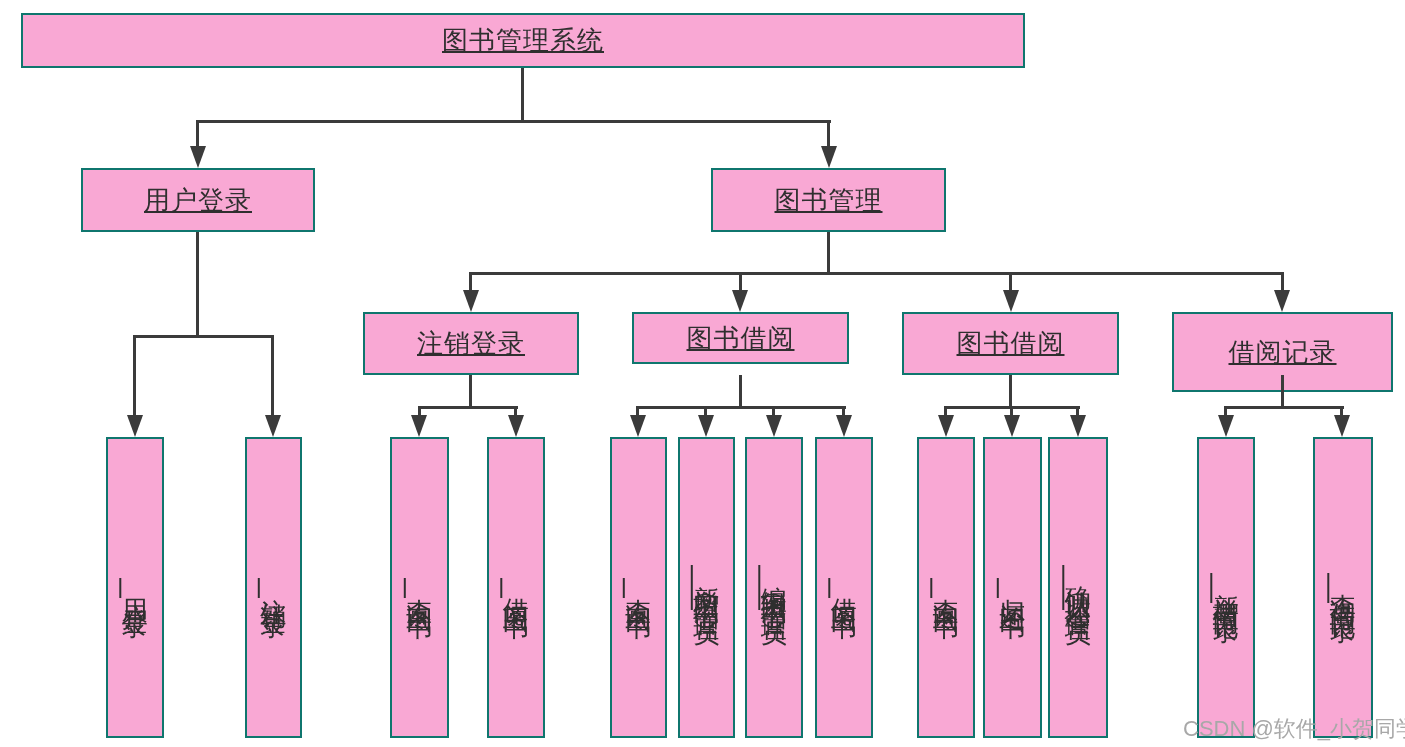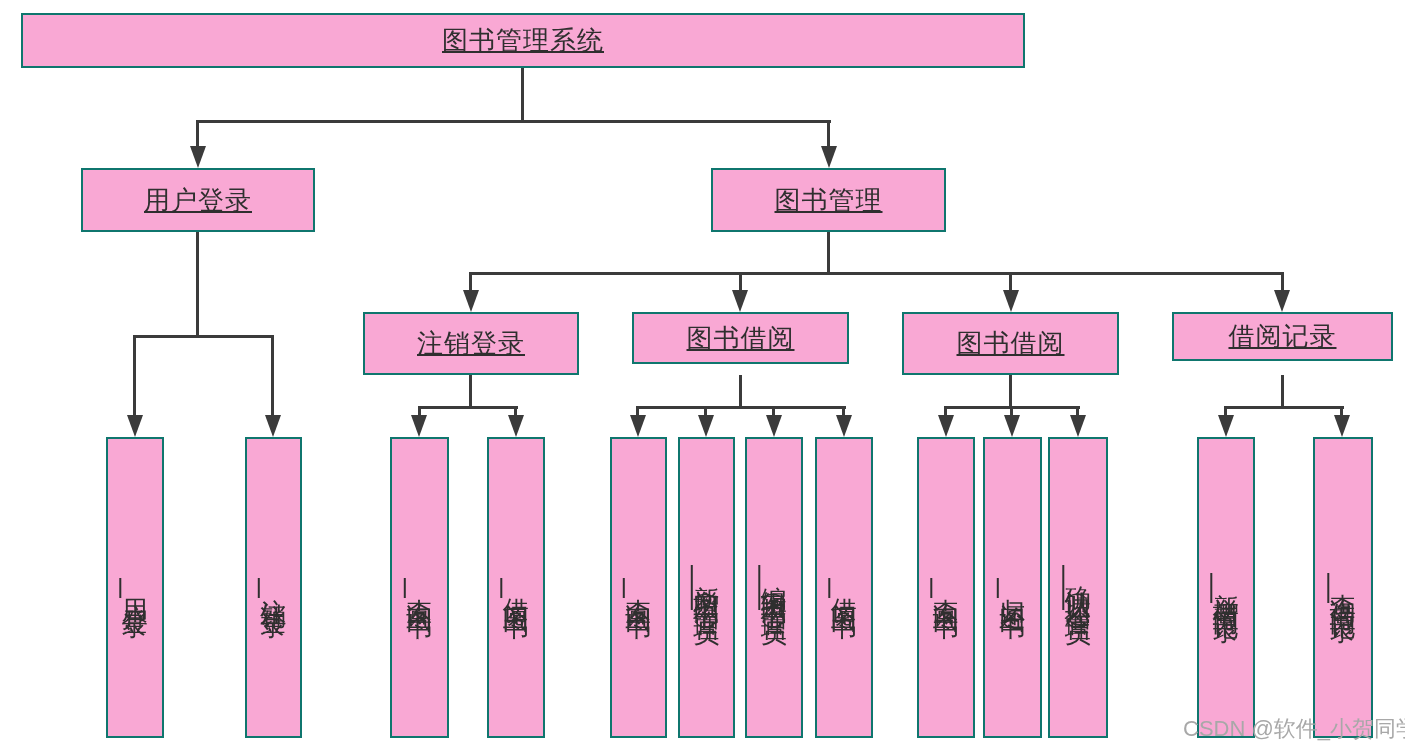--- a/index.html
+++ b/index.html
@@ -80,21 +80,21 @@
   <div class="ln" style="left:1009px; top:272px; width:3px; height:24px;"></div>
   <div class="ln" style="left:1281px; top:272px; width:3px; height:24px;"></div>
   <div class="ar" style="left:463px; top:290px;"></div>
   <div class="ar" style="left:732px; top:290px;"></div>
   <div class="ar" style="left:1003px; top:290px;"></div>
   <div class="ar" style="left:1274px; top:290px;"></div>
 
   <div class="node" style="left:363px; top:312px; width:216px; height:63px;">注销登录</div>
   <div class="node" style="left:632px; top:312px; width:217px; height:52px;">图书借阅</div>
   <div class="node" style="left:902px; top:312px; width:217px; height:63px;">图书借阅</div>
-  <div class="node" style="left:1172px; top:312px; width:221px; height:49px;text-align:right;">借阅记录</div>
+  <div class="node" style="left:1172px; top:312px; width:221px; height:80px;text-align:right;">借阅记录</div>
 
   <div class="ln" style="left:469px; top:375px; width:3px; height:31px;"></div>
   <div class="ln" style="left:418px; top:406px; width:100px; height:3px;"></div>
   <div class="ln" style="left:418px; top:406px; width:3px; height:14px;"></div>
   <div class="ln" style="left:514px; top:406px; width:3px; height:14px;"></div>
   <div class="ar" style="left:411px; top:415px;"></div>
   <div class="ar" style="left:508px; top:415px;"></div>
 
   <div class="ln" style="left:739px; top:375px; width:3px; height:31px;"></div>
   <div class="ln" style="left:636px; top:406px; width:210px; height:3px;"></div>

